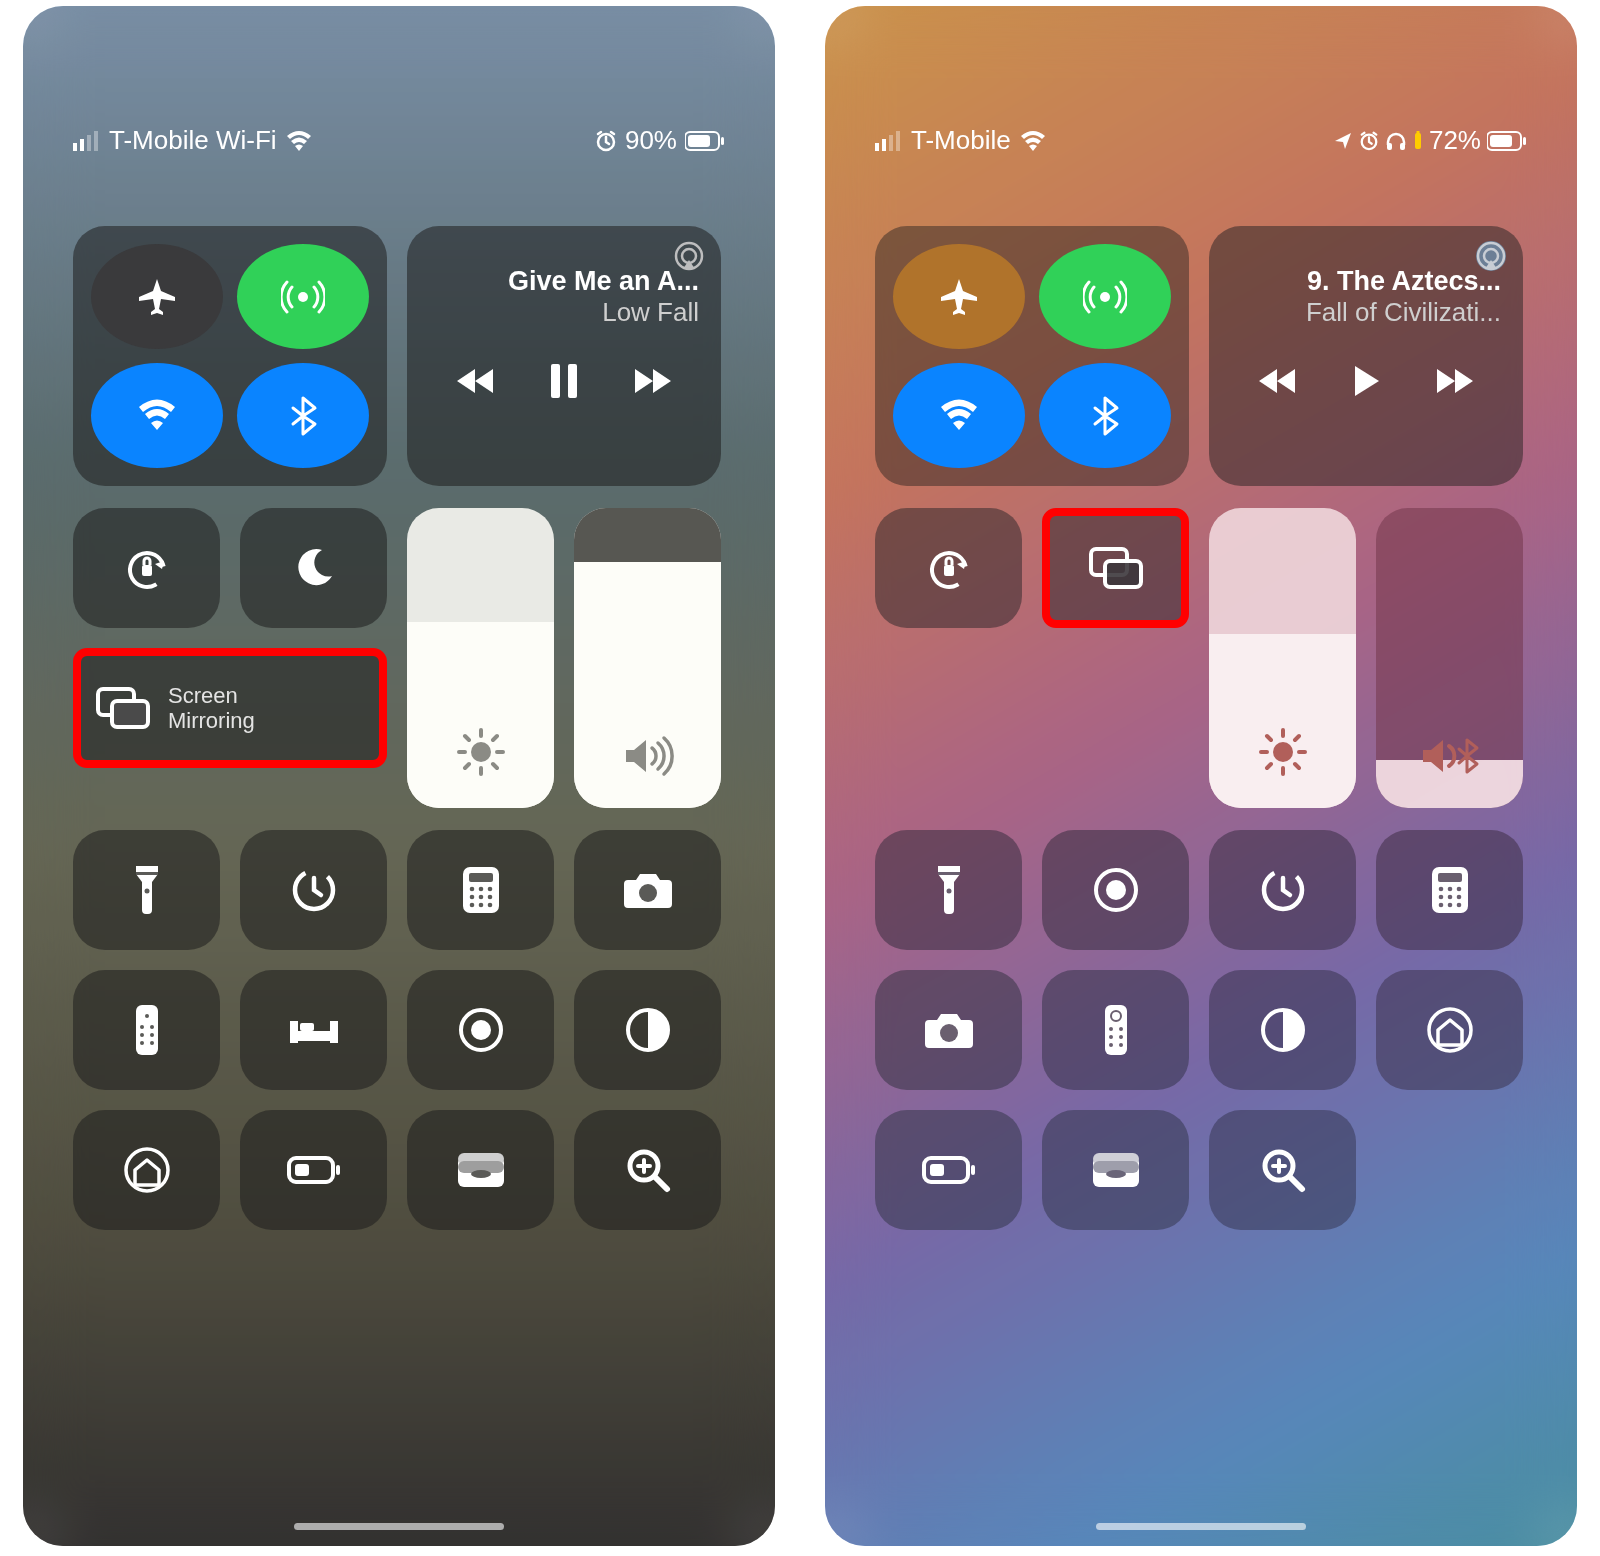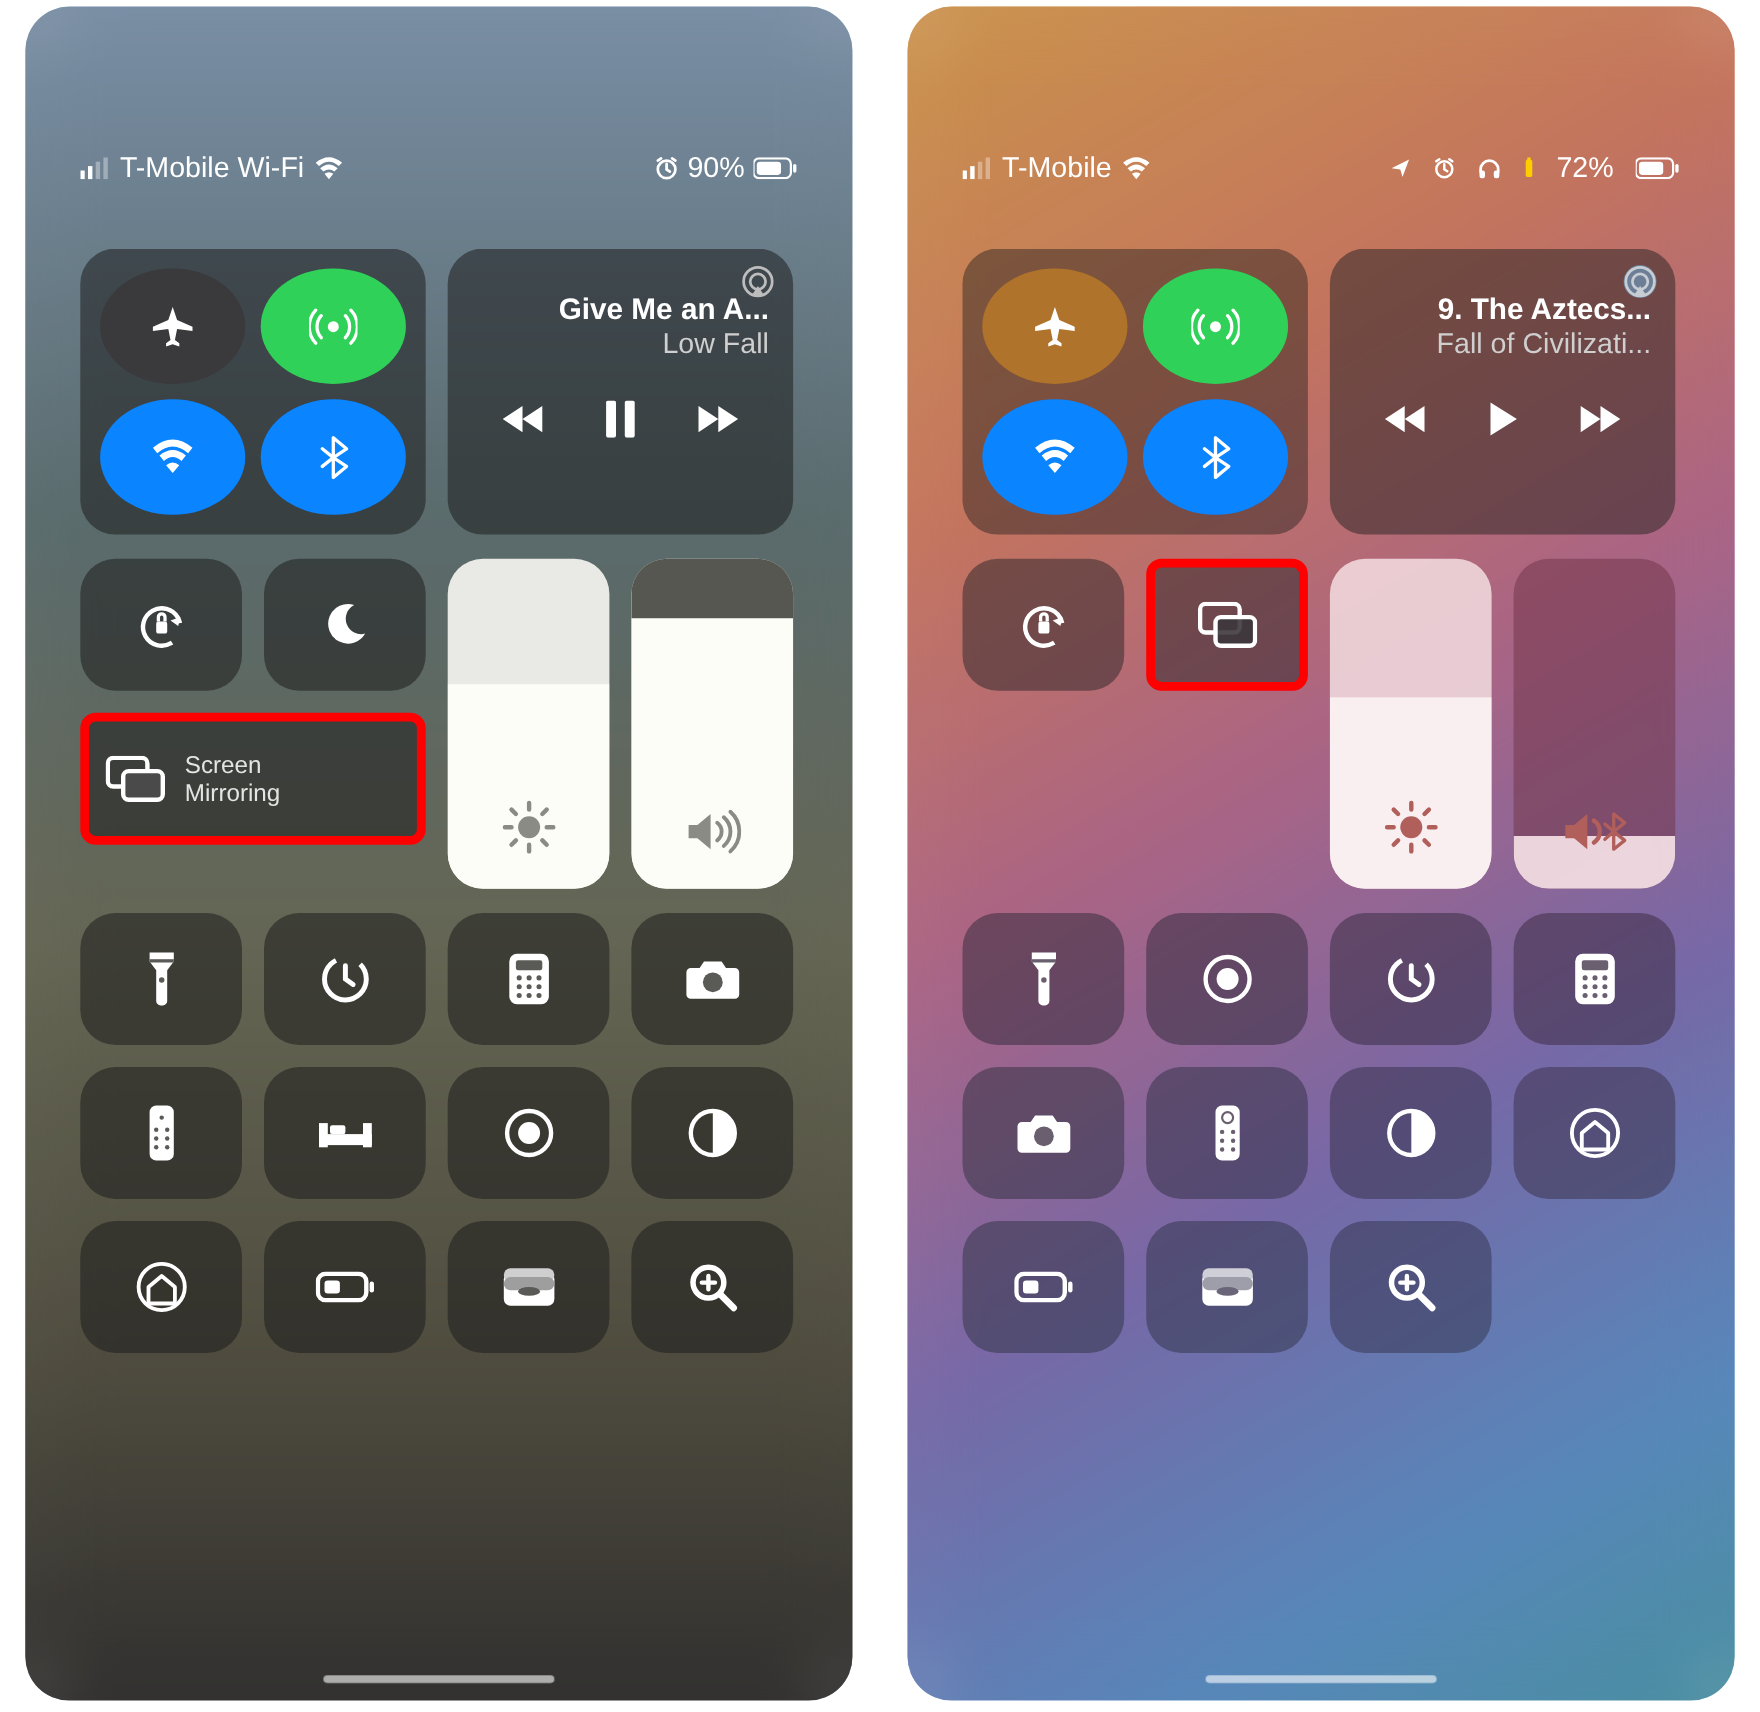--- a/index.html
+++ b/index.html
@@ -26,21 +26,21 @@
   .bg-right {
     background: linear-gradient(150deg,#d59b4f 0%,#cf7b63 25%,#b46a8c 45%,#7d6eb0 65%,#5c8fc4 85%,#4e96a8 100%);
   }
   .overlay {
     position:absolute; inset:0;
     background: rgba(0,0,0,0.15);
     backdrop-filter: blur(30px);
   }
   
   .status {
-    position:absolute; top:16px; left:0; right:0; height:160px;
+    position:absolute; top:4px; left:0; right:0; height:160px;
     display:flex; align-items:flex-end; justify-content:space-between;
     padding: 0 50px 14px 50px;
     color:#fff; font-size:26px; font-weight:500;
   }
   .status .sleft, .status .sright { display:flex; align-items:center; gap:8px; }
   
   .content { position:absolute; left:50px; right:50px; top:220px; bottom:40px; }
   
   .row { display:flex; gap:20px; margin-bottom:22px; }
   
@@ -330,21 +330,21 @@
           <rect x="0" y="12" width="4" height="8" fill="#fff"></rect>
           <rect x="7" y="8" width="4" height="12" fill="#fff"></rect>
           <rect x="14" y="4" width="4" height="16" fill="rgba(255,255,255,0.35)"></rect>
           <rect x="21" y="0" width="4" height="20" fill="rgba(255,255,255,0.35)"></rect>
         </svg>
       <span>T-Mobile</span>
       <svg width="28" height="22" viewBox="0 0 28 22">
           <path d="M14 21 L10 16 Q14 13 18 16 Z M6 11 Q14 4 22 11 L19 14 Q14 10 9 14 Z M2 6 Q14 -4 26 6 L23 9 Q14 1 5 9 Z" fill="#fff"></path>
         </svg>
     </div>
-    <div class="sright" style="gap:20px">
+    <div class="sright" style="gap:6px">
       <svg width="20" height="20" viewBox="0 0 20 20">
           <path d="M2 10L18 2l-6 16-2-7z" fill="#fff"></path>
         </svg>
       <svg width="20" height="20" viewBox="0 0 22 22">
           <circle cx="11" cy="12" r="8" fill="none" stroke="#fff" stroke-width="2.5"></circle>
           <path d="M11 7v5l3 2" stroke="#fff" stroke-width="2.5" fill="none" stroke-linecap="round"></path>
           <path d="M3 4l3-2M19 4l-3-2" stroke="#fff" stroke-width="2.5" stroke-linecap="round"></path>
         </svg>
       <svg width="22" height="20" viewBox="0 0 22 20">
           <path d="M3 14v-3a8 8 0 0116 0v3" stroke="#fff" stroke-width="2.5" fill="none"></path>

